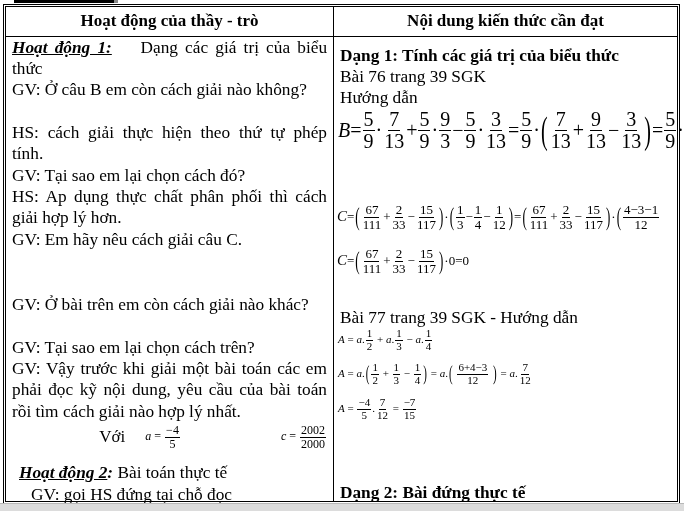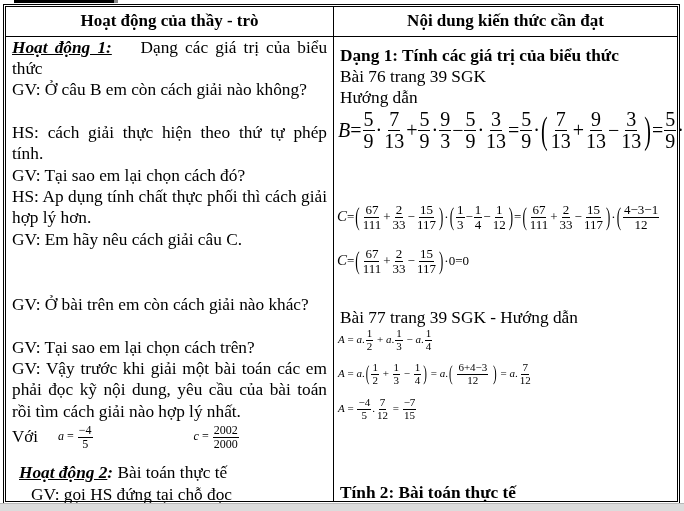--- a/index.html
+++ b/index.html
@@ -52,28 +52,28 @@
 
   <div class="body">
 
     <div class="colL">
       <div class="p just" style="top:0;">
         <span class="bu">Hoạt động 1:</span>&nbsp;&nbsp;&nbsp;&nbsp;<span>Dạng các giá trị của biểu thức</span>
       </div>
       <div class="p just" style="top:42px;">GV: Ở câu B em còn cách giải nào không?</div>
       <div class="p just" style="top:128px;">GV: Tại sao em lại chọn cách đó?</div>
       <div class="p just" style="top:85px;">HS:   cách giải thực hiện theo thứ tự phép tính.</div>
-      <div class="p just" style="top:149px;">HS: Ap dụng tính chất thực phối thì cách giải hợp lý hơn.</div>
+      <div class="p just" style="top:149px;">HS: Ap dụng thực chất phân phối thì cách giải hợp lý hơn.</div>
       <div class="p just" style="top:192px;">GV: Em hãy nêu cách giải câu C.</div>
 
       <div class="p just" style="top:257px;">GV: Ở bài trên em còn cách giải nào khác?</div>
       <div class="p just" style="top:321px;">GV: Vậy trước khi giải một bài toán các em phải đọc kỹ nội dung, yêu cầu của bài toán rồi tìm cách giải nào hợp lý nhất.</div>
       <div class="p just" style="top:300px;">GV: Tại sao em lại chọn cách trên?</div>
 
-      <div class="p math" style="top:387px; font-size:17px;">
+      <div class="p math" style="top:387px; font-size:17px;justify-content:flex-end;">
         <span>Với</span>
         <span style="width:20px; display:inline-block;"></span>
         <span class="it" style="font-size:12px;">a</span>
         <span style="font-size:12px; margin:0 3px;">=</span>
         <span class="frac" style="font-size:12px;">
           <span class="n">−4</span>
           <span class="d">5</span>
         </span>
         <span style="width:100px; display:inline-block;"></span>
         <span class="it" style="font-size:12px;">c</span>
@@ -301,18 +301,18 @@
         <span class="frac">
             <span class="n">7</span>
             <span class="d">12</span>
           </span>&nbsp;<span>=</span>&nbsp;
         <span class="frac">
             <span class="n">−7</span>
             <span class="d">15</span>
           </span>
       </div>
 
-      <div class="p bold" style="top:437px;">Tính 2: Bài toán thực tế</div>
+      <div class="p bold" style="top:437px;">Dạng 2: Bài đứng thực tế</div>
     </div>
   </div>
 </div>
 
 <div class="bottombar"></div>
 
 </body></html>

